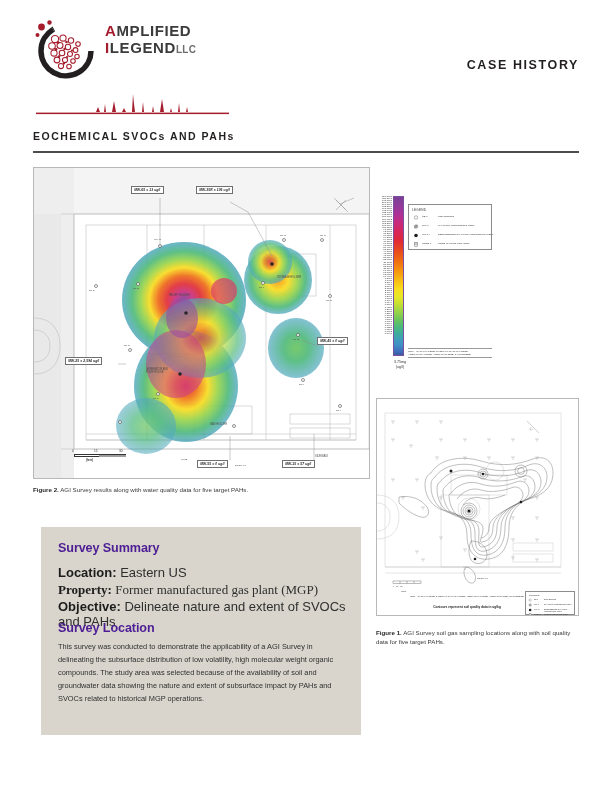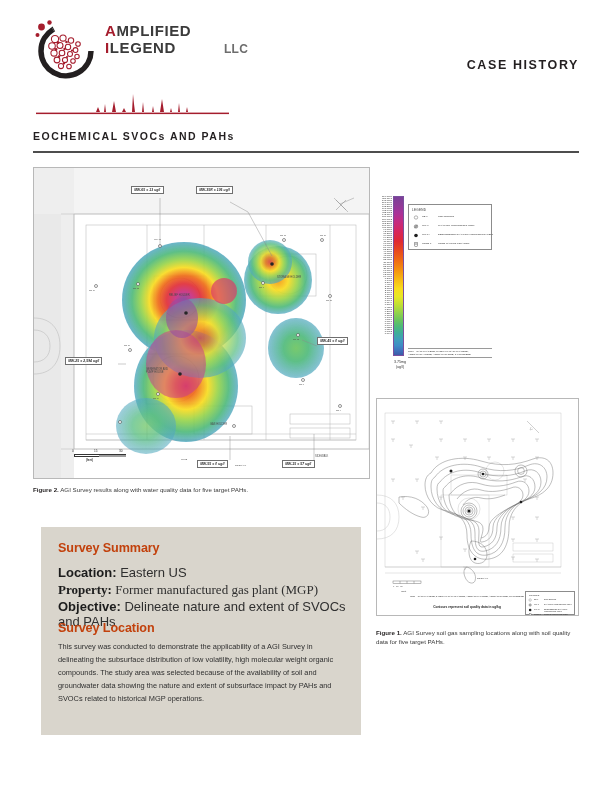--- a/index.html
+++ b/index.html
@@ -21,21 +21,21 @@
   #logo-mark { position:absolute; left:0; top:0; width:66px; height:66px; }
 
   #logo-words {
     position:absolute; left:72px; top:5px;
     font-family:"Liberation Sans", sans-serif;
     font-weight:bold; line-height:16.5px;
     letter-spacing:0.6px;
   }
   #logo-words div { font-size:15px; color:#3b3b3b; white-space:nowrap; }
   #logo-words .cap { color:#a51d2d; }
-  #logo-words .llc { font-size:12px; color:#6d6d6d; letter-spacing:0.3px;margin-left:48px; }
+  #logo-words .llc { font-size:10px; color:#6d6d6d; letter-spacing:0.3px; }
 
   #skyline { position:absolute; left:3px; top:72px; width:193px; height:26px; }
 
   #case-history {
     position:absolute; right:33px; top:58px;
     font-size:12.5px; font-weight:bold; letter-spacing:1.6px;
     color:#231f20;
   }
 
   
@@ -109,21 +109,21 @@
     font-size:6.2px; line-height:9.4px; color:#3a3a3a;
   }
   #fig1-caption b { color:#231f20; }
 
   
   #panel {
     position:absolute; left:41px; top:527px; width:320px; height:208px;
     background:#d9d5cc;
   }
   .panel-h {
-    font-size:12.6px; font-weight:bold; color:#c2410c;
+    font-size:12.6px; font-weight:bold; color:#4c1d95;
     letter-spacing:-0.1px;
   }
   #panel-h1 { position:absolute; left:17px; top:14px; }
   .kv { position:absolute; left:17px; font-size:13px; color:#2f2f2f; }
   .kv b { color:#1c1c1c; }
   #panel-h2 { position:absolute; left:17px; top:94px; }
   #panel-body {
     position:absolute; left:17px; top:113px; width:290px;
     font-size:7.4px; line-height:13.1px; color:#2f2f2f;
   }

